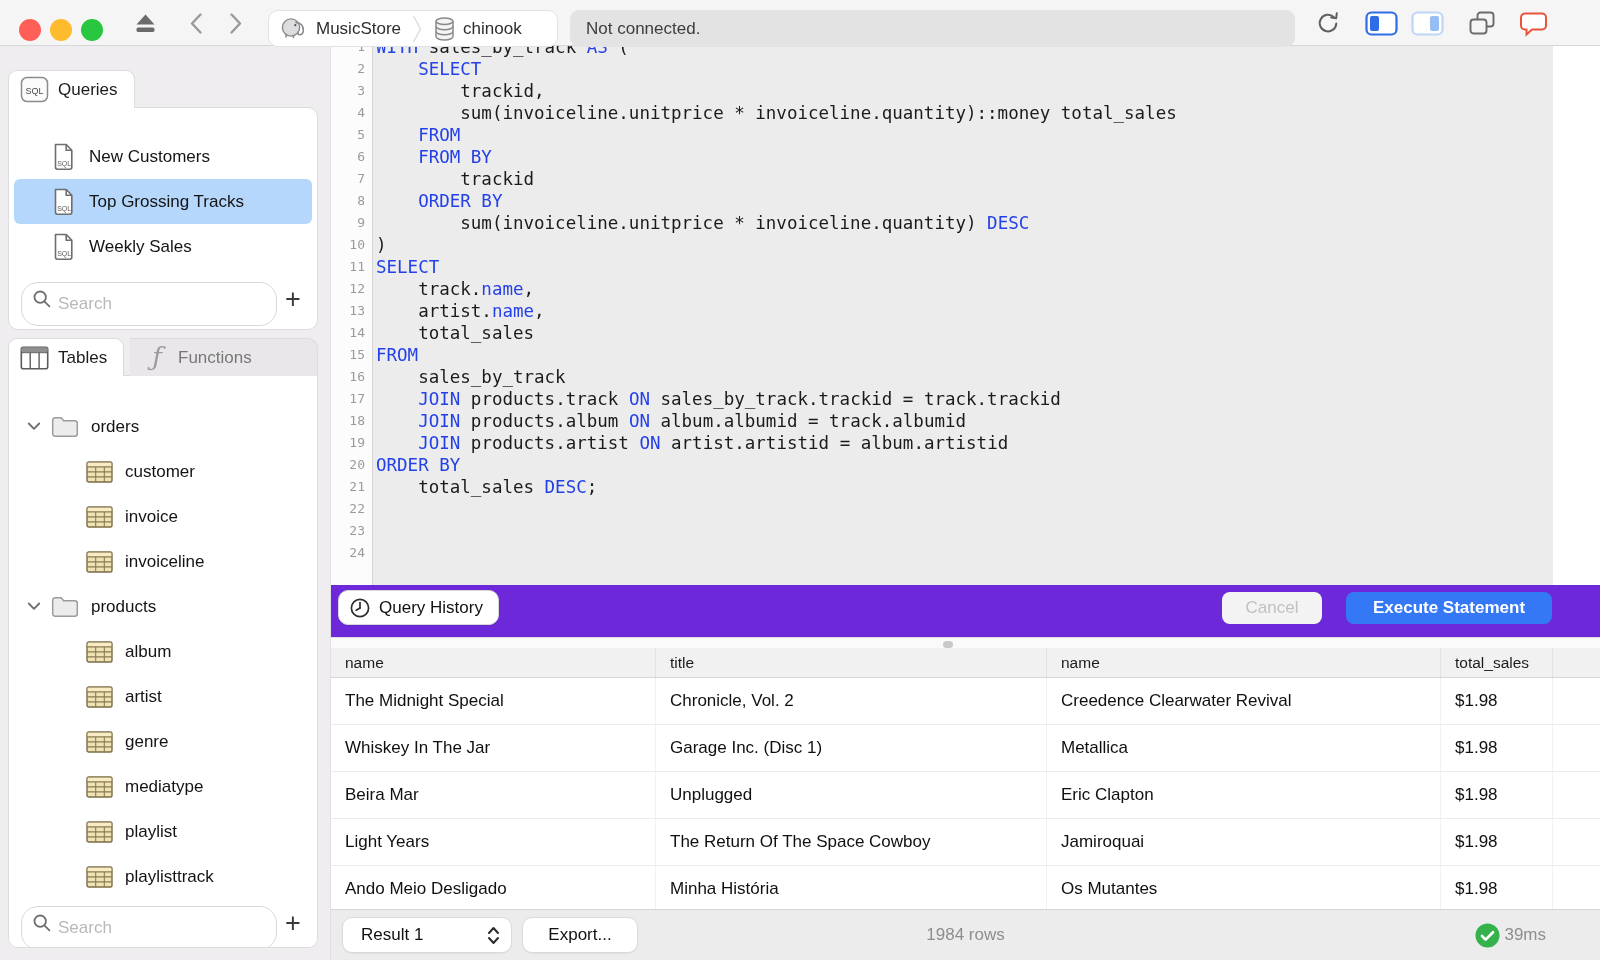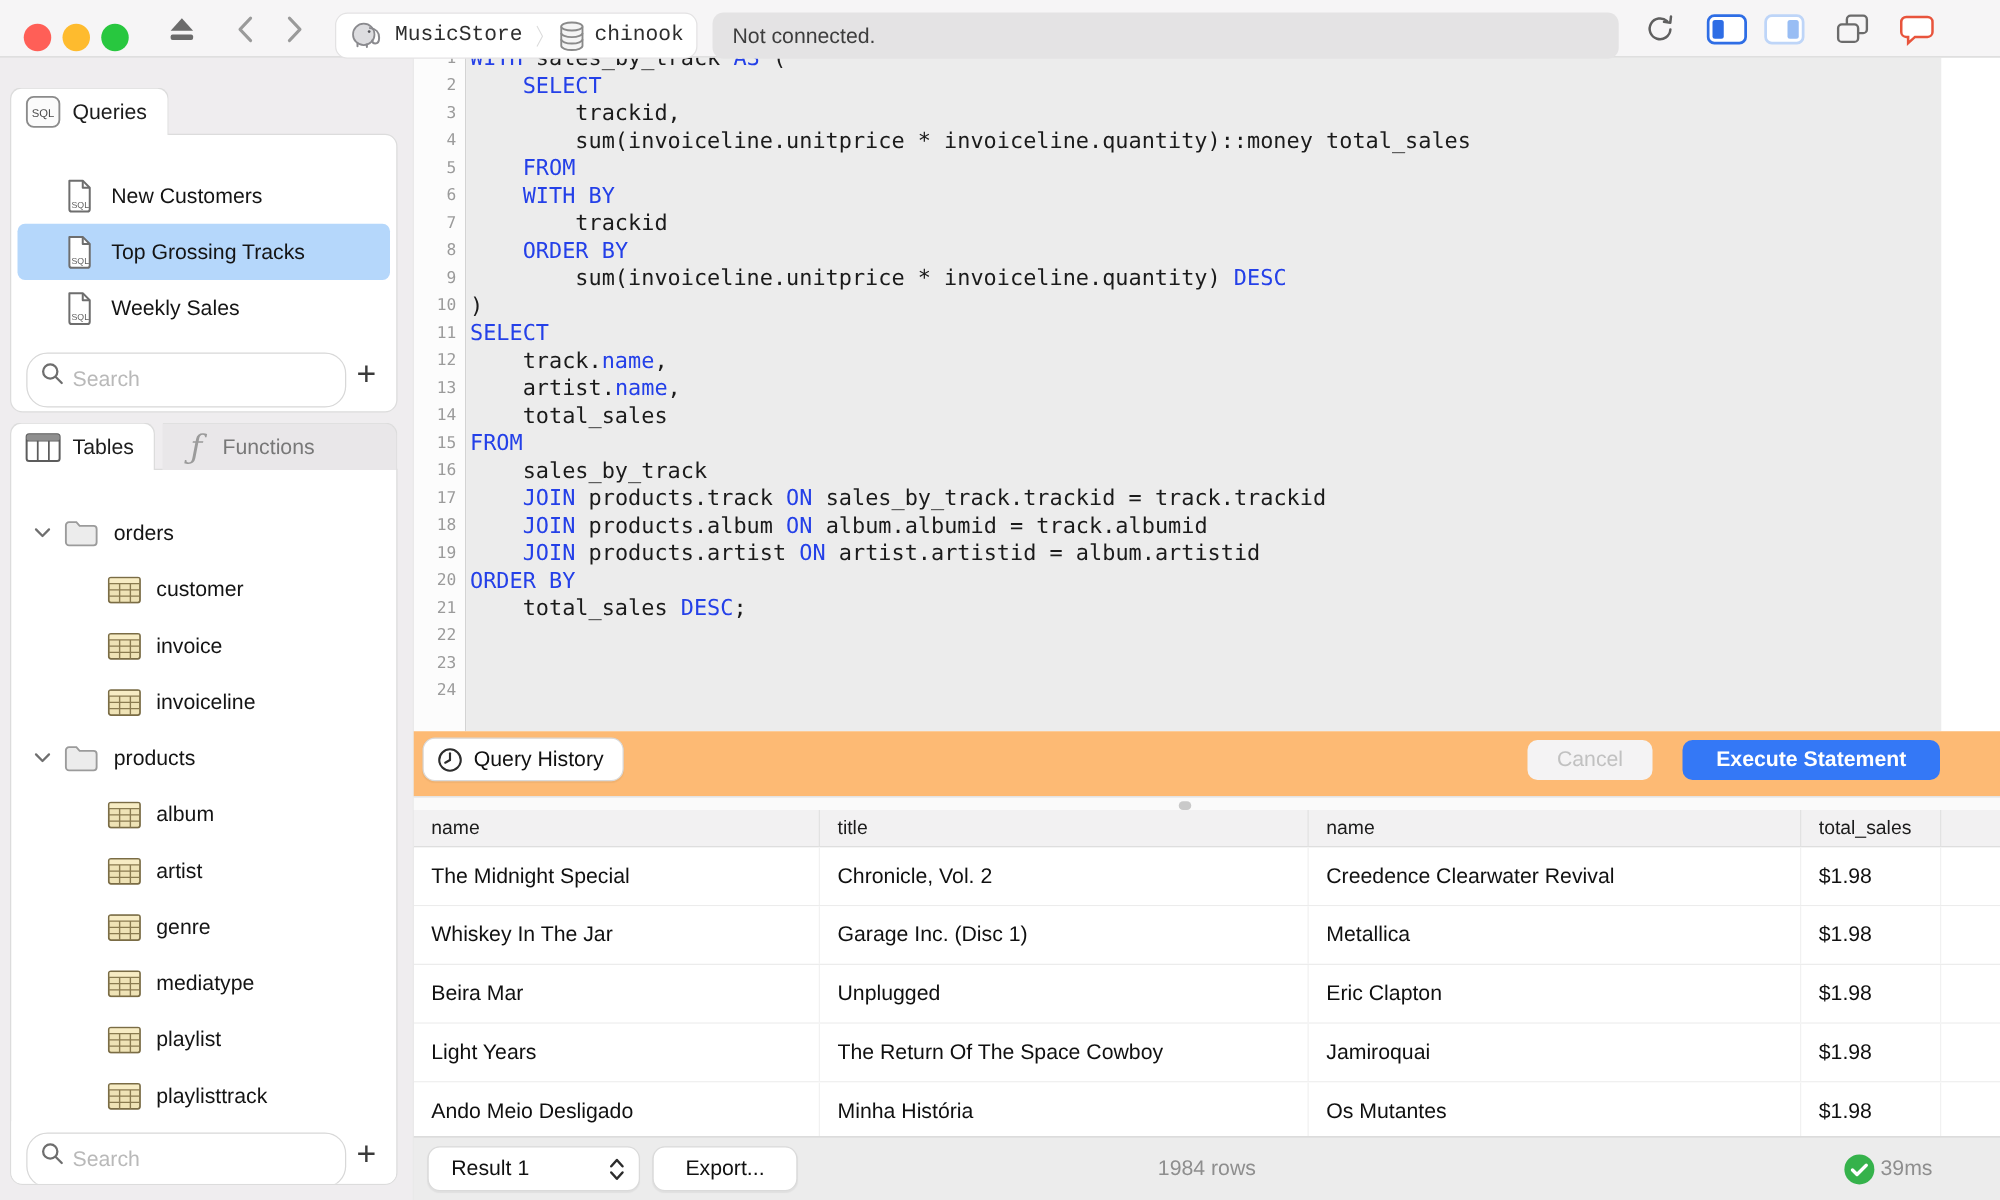--- a/index.html
+++ b/index.html
@@ -8,21 +8,21 @@
 
   
   .titlebar { position:absolute; left:0; top:0; width:1600px; height:46px;
               background:#f6f5f6; border-bottom:1px solid #d8d7d8; z-index:30; }
   .traffic { position:absolute; top:19px; width:22px; height:22px; border-radius:50%; }
   .t-red    { left:19px; background:#ff5f57; }
   .t-yellow { left:50px; background:#febb2e; }
   .t-green  { left:81px; background:#28c73f; }
   .tb-btn { position:absolute; top:11px; height:24px; display:flex; align-items:center; justify-content:center; cursor:default; }
   .breadcrumb { position:absolute; left:268px; top:10px; width:290px; height:37px; background:#fff;
-                border:1px solid #e3e2e3; border-radius:10px; display:flex; align-items:center; z-index:5;font-family:Liberation Mono, monospace; }
+                border:1px solid #e3e2e3; border-radius:10px; display:flex; align-items:center; z-index:5; }
   .bc-seg { display:flex; align-items:center; gap:7px; padding:0 10px; font-size:17px; color:#2e2e2e; height:100%; }
   .status-pill { position:absolute; left:570px; top:10px; width:725px; height:37px; background:#e4e3e4;
                  border-radius:9px; line-height:37px; padding-left:16px; font-size:17px; color:#3d3d3d; }
 
   
   .sidebar { position:absolute; left:0; top:46px; width:330px; bottom:0; background:#efedef; z-index:10; }
   .side-tab { position:absolute; height:38px; background:#fff; border:1px solid #dcdcdc; border-bottom:none;
               border-radius:9px 9px 0 0; display:flex; align-items:center; gap:9px; padding:0 16px 0 11px;
               font-size:17px; color:#1c1c1c; z-index:3; }
   .q-tab { left:8px; top:24px; }
@@ -61,21 +61,21 @@
   .editor { position:absolute; left:0; top:0; right:0; height:539px; overflow:hidden; }
   .gutter { position:absolute; left:0; top:0; bottom:0; width:42px; background:#fcfcfc; border-right:1px solid #d3d3d3; }
   .code-area { position:absolute; left:42px; top:0; bottom:0; width:1180px; background:#ececec; }
   .gutter-inner, .code-inner { margin-top:-10px; }
   .ln { height:22px; line-height:22px; text-align:right; padding-right:7px;
         font-family:"DejaVu Sans Mono", monospace; font-size:13px; color:#9b9b9b; }
   .cl { height:22px; line-height:22px; white-space:pre; padding-left:3px;
         font-family:"DejaVu Sans Mono", monospace; font-size:17.5px; color:#1b1b1b; }
   .kw { color:#2440e8; }
 
-  .editor-toolbar { position:absolute; left:0; top:539px; right:0; height:52px; background:#fdba74; }
+  .editor-toolbar { position:absolute; left:0; top:539px; right:0; height:52px; background:#6d28d9; }
   .qh-btn { position:absolute; left:7px; top:5px; height:35px; background:#fff; border:1px solid #d9d9d9;
             border-radius:10px; display:flex; align-items:center; gap:8px; padding:0 15px 0 10px;
             font-size:17px; color:#111; box-shadow:0 1px 1px rgba(0,0,0,.05); }
   .cancel-btn { position:absolute; right:278px; top:7px; width:100px; height:32px; background:#f4f3f4;
                 border:none; border-radius:8px; font-size:17px; color:#c1c1c1; text-align:center; line-height:32px;
                 font-family:"Liberation Sans", sans-serif; }
   .exec-btn { position:absolute; right:48px; top:7px; width:206px; height:32px; background:#3478f6;
               border:none; border-radius:8px; font-size:17px; font-weight:700; color:#fff; text-align:center;
               line-height:32px; font-family:"Liberation Sans", sans-serif; }
 
@@ -415,21 +415,21 @@
           <div class="ln">24</div>
         </div>
     </div>
     <div class="code-area">
       <div class="code-inner" id="code-lines">
           <div class="cl"><span class="kw">WITH</span><span> sales_by_track </span><span class="kw">AS</span><span> (</span></div>
           <div class="cl"><span>    </span><span class="kw">SELECT</span></div>
           <div class="cl"><span>        trackid,</span></div>
           <div class="cl"><span>        sum(invoiceline.unitprice * invoiceline.quantity)::money total_sales</span></div>
           <div class="cl"><span>    </span><span class="kw">FROM</span></div>
-          <div class="cl"><span>    </span><span class="kw">WITH BY</span></div>
+          <div class="cl"><span>    </span><span class="kw">FROM BY</span></div>
           <div class="cl"><span>        trackid</span></div>
           <div class="cl"><span>    </span><span class="kw">ORDER BY</span></div>
           <div class="cl"><span>        sum(invoiceline.unitprice * invoiceline.quantity) </span><span class="kw">DESC</span></div>
           <div class="cl"><span>)</span></div>
           <div class="cl"><span class="kw">SELECT</span></div>
           <div class="cl"><span>    track.</span><span class="kw">name</span><span>,</span></div>
           <div class="cl"><span>    artist.</span><span class="kw">name</span><span>,</span></div>
           <div class="cl"><span>    total_sales</span></div>
           <div class="cl"><span class="kw">FROM</span></div>
           <div class="cl"><span>    sales_by_track</span></div>

